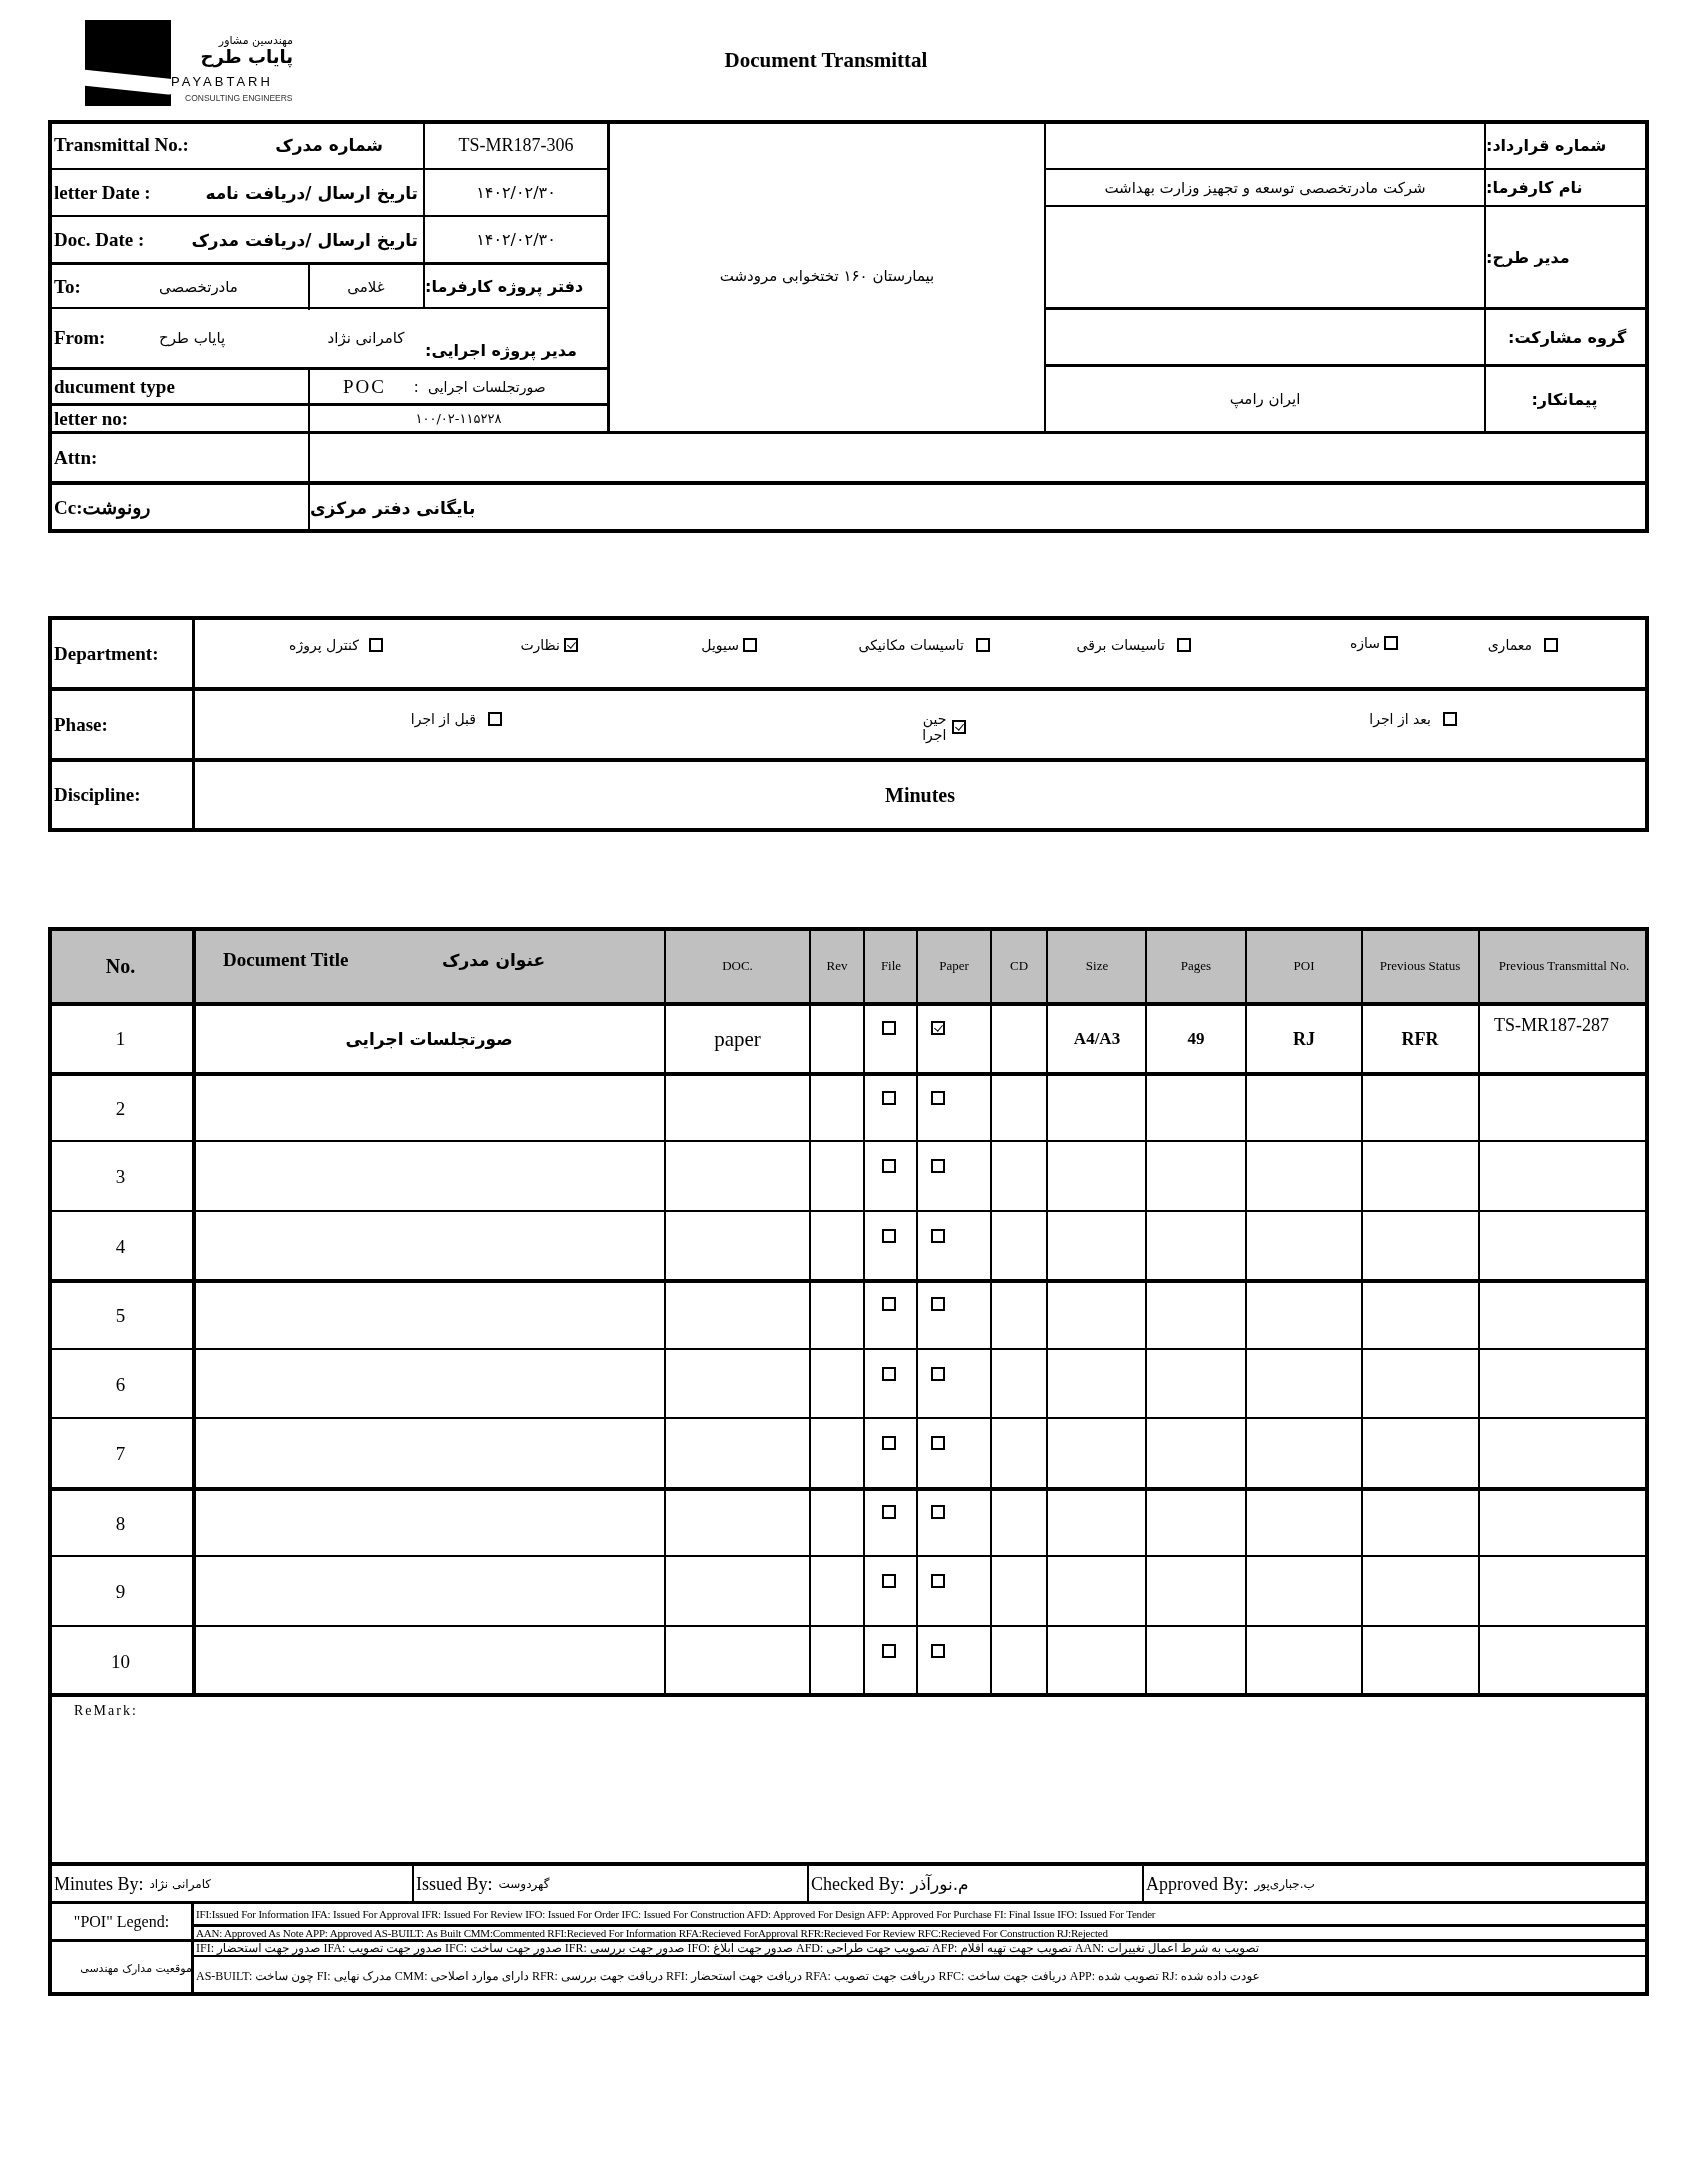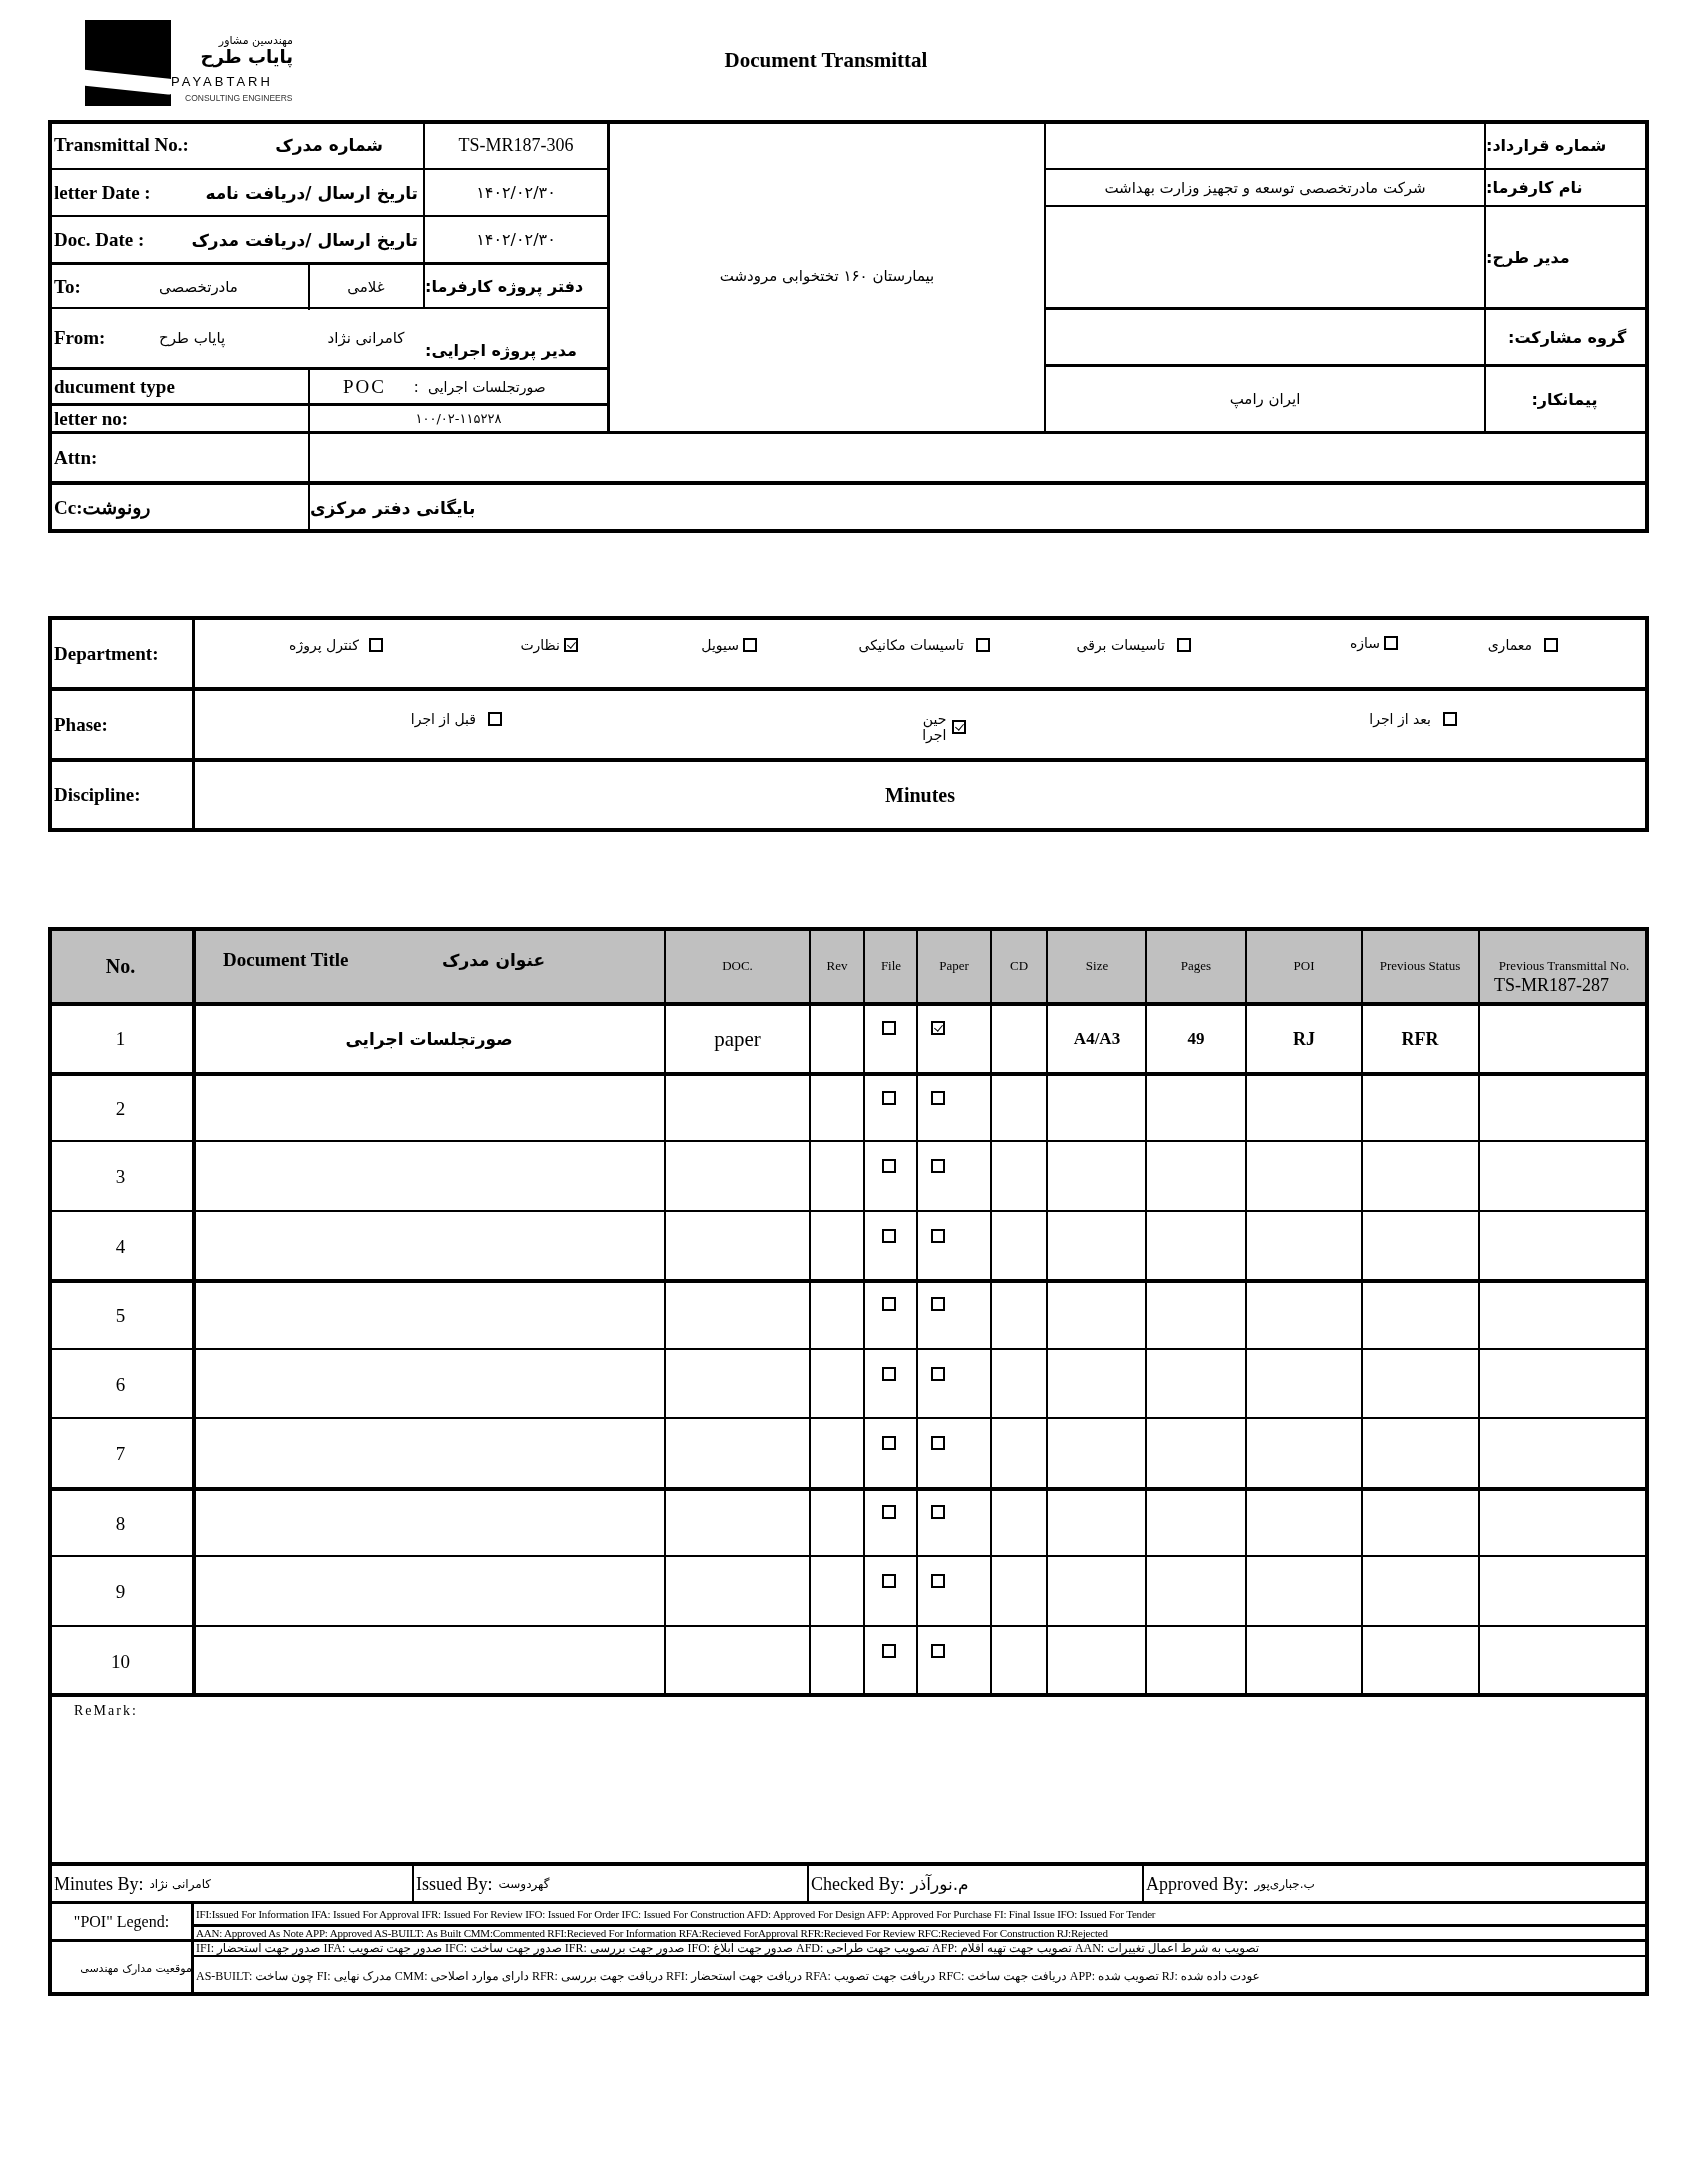--- a/index.html
+++ b/index.html
@@ -211,21 +211,21 @@
       <div class="cell c b rtl" style="left:193px;top:1006px;width:472px;height:66px;font-size:17px;font-family:'DejaVu Sans',sans-serif;">صورتجلسات اجرایی</div>
       <div class="cell c" style="left:665px;top:1006px;width:145px;height:66px;font-size:21px;">paper</div>
       <div class="cell c" style="left:810px;top:1006px;width:54px;height:66px;font-size:15px;"></div>
       <div class="abs" style="left:882px;top:1018px;"><span class="cb"></span></div>
       <div class="abs" style="left:931px;top:1018px;"><span class="cb checked"></span></div>
       <div class="cell c" style="left:991px;top:1006px;width:56px;height:66px;font-size:15px;"></div>
       <div class="cell c b" style="left:1047px;top:1006px;width:100px;height:66px;font-size:17px;">A4/A3</div>
       <div class="cell c b" style="left:1146px;top:1006px;width:100px;height:66px;font-size:17px;">49</div>
       <div class="cell c b" style="left:1246px;top:1006px;width:116px;height:66px;font-size:18px;">RJ</div>
       <div class="cell c b" style="left:1362px;top:1006px;width:116px;height:66px;font-size:18px;">RFR</div>
-      <div class="cell c" style="left:1479px;top:952px;width:145px;height:66px;font-size:18px;">TS-MR187-287</div>
+      <div class="cell c" style="left:1479px;top:992px;width:145px;height:66px;font-size:18px;">TS-MR187-287</div>
     </div>
     <div>
       <div class="cell c" style="left:48px;top:1076px;width:145px;height:66px;font-size:19px;">2</div>
       <div class="cell c b rtl" style="left:193px;top:1076px;width:472px;height:66px;font-size:17px;font-family:'DejaVu Sans',sans-serif;"></div>
       <div class="cell c" style="left:665px;top:1076px;width:145px;height:66px;font-size:21px;"></div>
       <div class="cell c" style="left:810px;top:1076px;width:54px;height:66px;font-size:15px;"></div>
       <div class="abs" style="left:882px;top:1088px;"><span class="cb"></span></div>
       <div class="abs" style="left:931px;top:1088px;"><span class="cb"></span></div>
       <div class="cell c" style="left:991px;top:1076px;width:56px;height:66px;font-size:15px;"></div>
       <div class="cell c b" style="left:1047px;top:1076px;width:100px;height:66px;font-size:17px;"></div>

